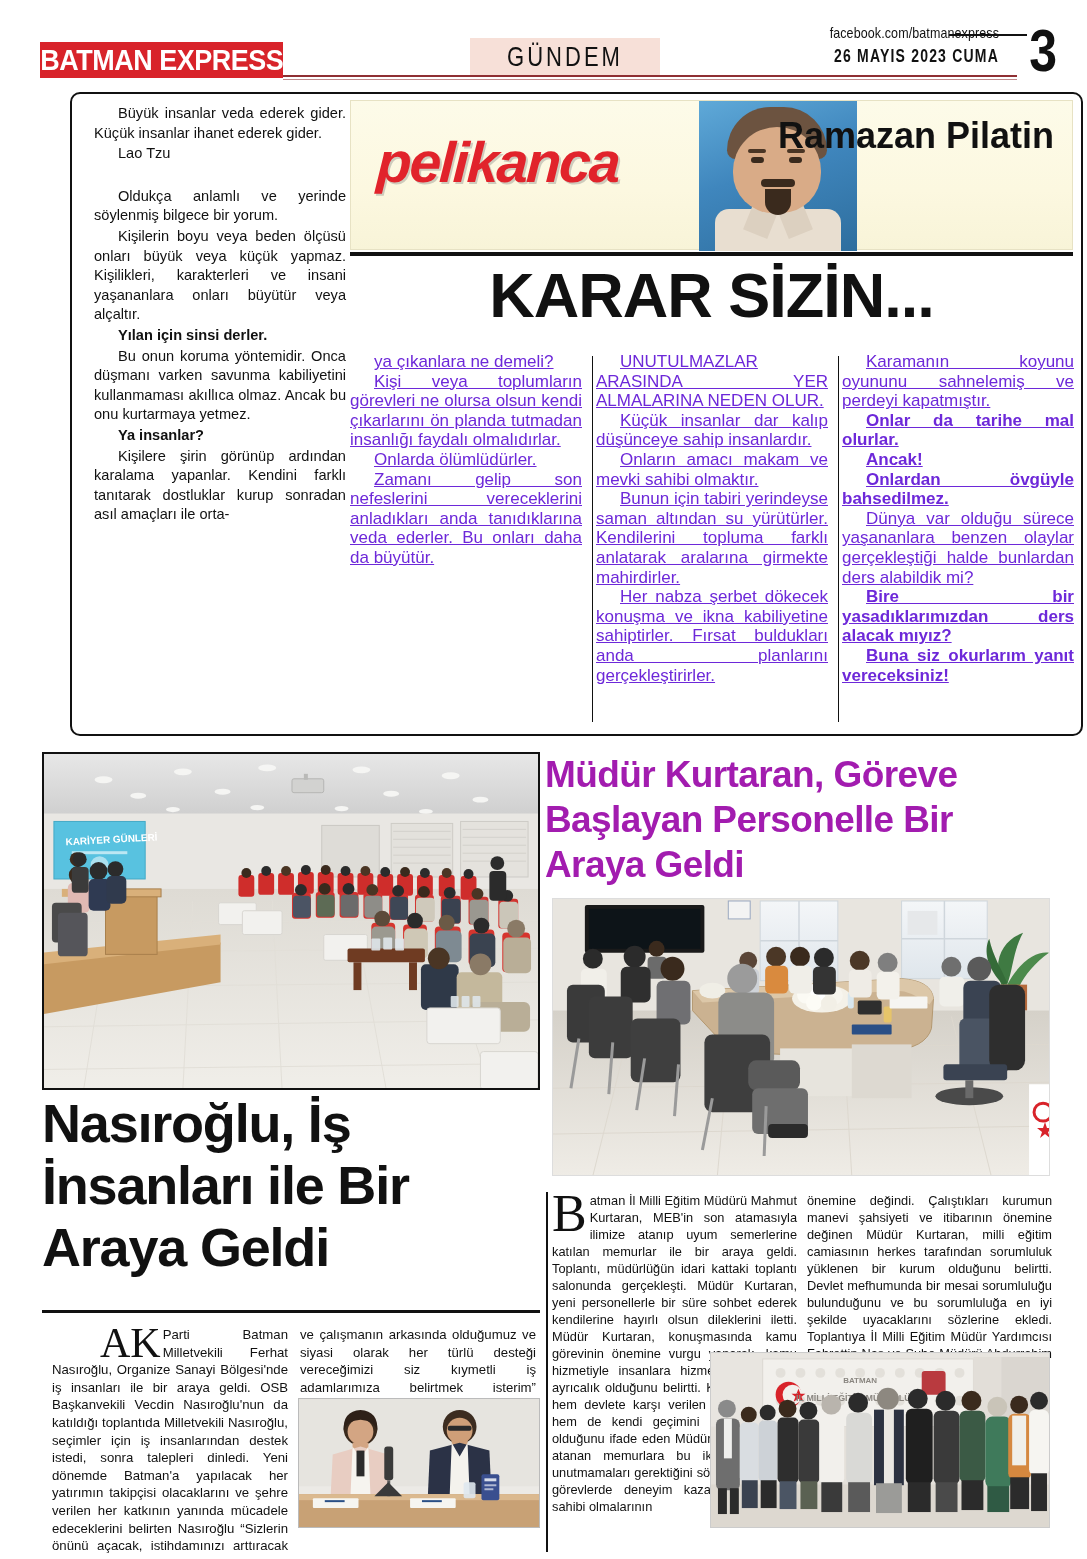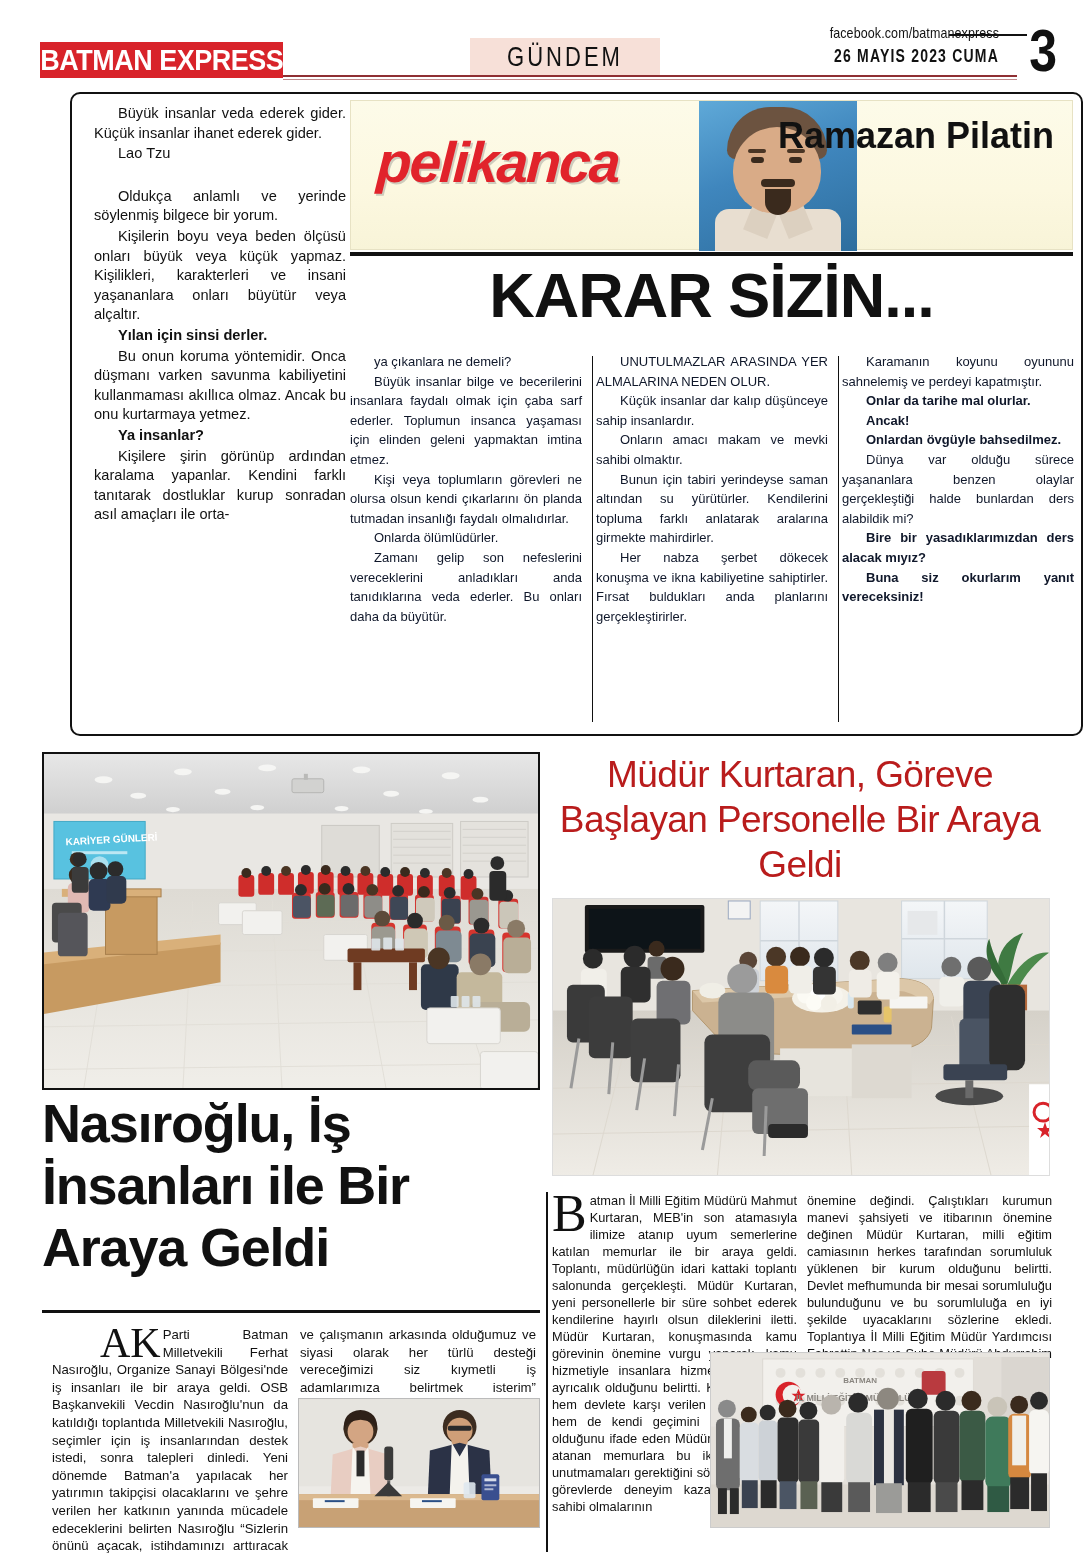--- a/index.html
+++ b/index.html
@@ -114,37 +114,37 @@
   }
   .article-title {
     position:absolute; left:278px; top:168px; width:723px; text-align:center;
     font-size:63px; font-weight:bold; color:#111; letter-spacing:-1px;
     line-height:66px;
   }
   .opinion-cols {
     position:absolute; left:278px; top:258px; width:726px; height:370px;
     display:flex; gap:14px;
   }
-  .op-col { width:232px; font-size:13px; line-height:19.6px; color:#0f172a; text-align:justify; }
+  .op-col { width:232px; font-size:17px; line-height:19.6px; color:#6d28d9; text-align:justify;text-decoration:underline; }
   .op-col p { text-indent:24px; }
   .op-col p.bold { font-weight:bold; }
   .op-col p.caps { text-indent:24px; }
   .vdiv {
     position:absolute; top:262px; width:1px; background:#111; height:366px;
   }
 
   
   .photo-left {
     position:absolute; left:42px; top:752px; width:498px; height:338px;
     border:2px solid #111; overflow:hidden; background:#e9e6e2;
   }
   .headline-right {
     position:absolute; left:545px; top:752px; width:510px;
-    text-align:center; font-size:37px; font-weight:normal; line-height:45px;
-    color:#b91c1c; letter-spacing:-0.6px;
+    text-align:left; font-size:37px; font-weight:bold; line-height:45px;
+    color:#a21caf; letter-spacing:-0.6px;
   }
   .photo-meeting {
     position:absolute; left:552px; top:898px; width:498px; height:278px;
     border:1px solid #ddd; overflow:hidden; background:#d9d5cf;
   }
   .headline-left {
     position:absolute; left:42px; top:1092px; width:498px;
     text-align:left; font-size:54px; font-weight:bold; line-height:62px;
     color:#111; letter-spacing:-1.2px;
   }
@@ -229,21 +229,20 @@
       </div>
       <div class="author-name">Ramazan Pilatin</div>
     </div>
 
     <div class="band-rule"></div>
     <div class="article-title">KARAR SİZİN...</div>
 
     <div class="opinion-cols">
       <div class="op-col">
         <p>ya çıkanlara ne demeli?</p>
-        <p>Büyük insanlar bilge ve becerilerini insanlara faydalı olmak için çaba sarf ederler. Toplumun insanca yaşaması için elinden geleni yapmaktan imtina etmez.</p>
         <p>Kişi veya toplumların görevleri ne olursa olsun kendi çıkarlarını ön planda tutmadan insanlığı faydalı olmalıdırlar.</p>
         <p>Onlarda ölümlüdürler.</p>
         <p>Zamanı gelip son nefeslerini vereceklerini anladıkları anda tanıdıklarına veda ederler. Bu onları daha da büyütür.</p>
       </div>
       <div class="op-col">
         <p class="caps">UNUTULMAZLAR ARASINDA YER ALMALARINA NEDEN OLUR.</p>
         <p>Küçük insanlar dar kalıp düşünceye sahip insanlardır.</p>
         <p>Onların amacı makam ve mevki sahibi olmaktır.</p>
         <p>Bunun için tabiri yerindeyse saman altından su yürütürler. Kendilerini topluma farklı anlatarak aralarına girmekte mahirdirler.</p>
         <p>Her nabza şerbet dökecek konuşma ve ikna kabiliyetine sahiptirler. Fırsat buldukları anda planlarını gerçekleştirirler.</p>

